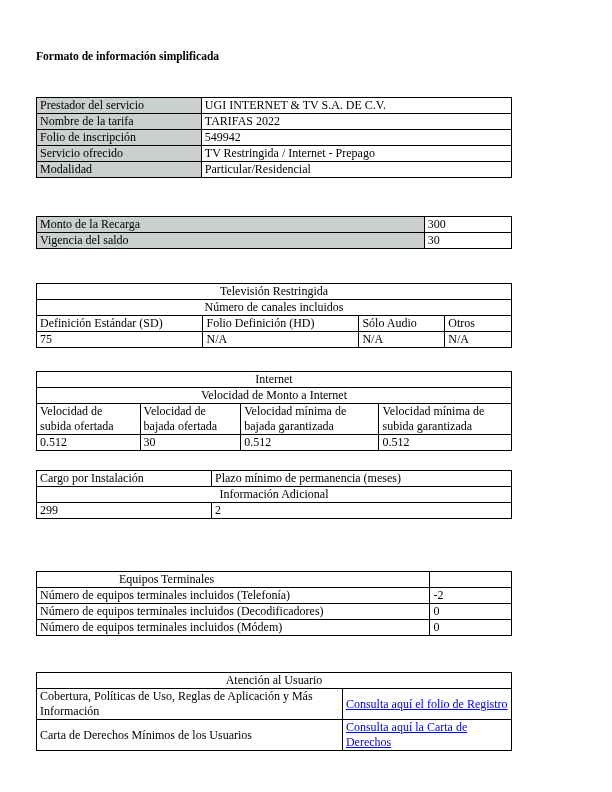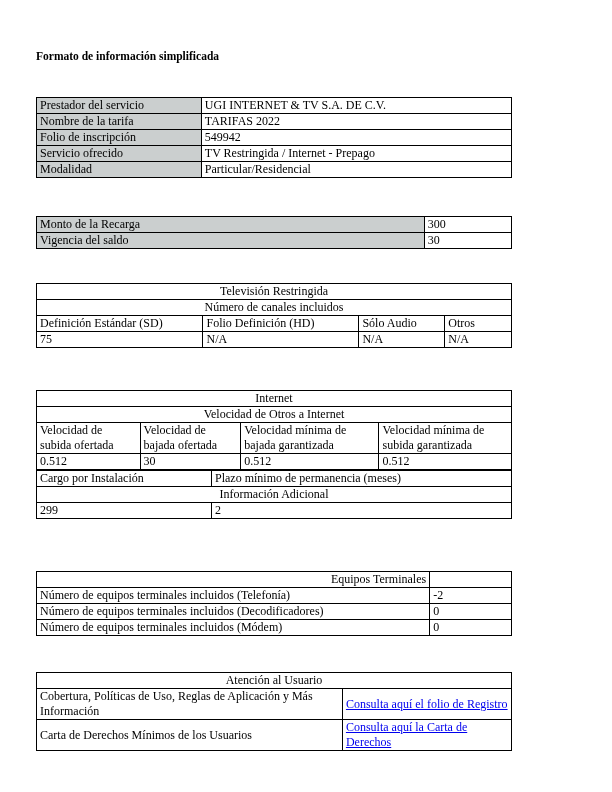--- a/index.html
+++ b/index.html
@@ -32,27 +32,27 @@
     padding: 0 3px;
     line-height: 1.25;
     vertical-align: middle;
     overflow: hidden;
     word-wrap: break-word;
   }
   tr.r16 { height: 16px; }
   tr.r30 { height: 30px; }
   .shade { background: var(--row-shade, #cccccc); }
   .center { text-align: center; margin-left: 36px; }
-  .equip-title { text-align: right; padding-left: 46px; }
+  .equip-title { text-align: left; padding-left: 82px; }
   a { color: var(--link-blue, #0000ee); text-decoration: underline; cursor: pointer; }
   
   #provider-table   { top: 97px;  }
   #recharge-table   { top: 216px; }
   #tv-table         { top: 283px; }
-  #internet-table   { top: 390px; }
+  #internet-table   { top: 371px; }
   #additional-table { top: 470px; }
   #equipment-table  { top: 571px; }
   #support-table    { top: 672px; }
 </style>
 </head>
 <body>
 
 <div class="page">
 
   <div class="doc-title">Formato de información simplificada</div>
@@ -137,21 +137,21 @@
         <col style="width:106px">
         <col style="width:103px">
         <col style="width:142px">
         <col style="width:136px">
       </colgroup>
     <tbody>
         <tr class="r16">
       <td class="center" colspan="4">Internet</td>
     </tr>
     <tr class="r16">
-      <td class="center" colspan="4">Velocidad de Otros a Internet</td>
+      <td class="center" colspan="4">Velocidad de Monto a Internet</td>
     </tr>
     <tr class="r30">
       <td>Velocidad de subida ofertada</td>
       <td>Velocidad de bajada ofertada</td>
       <td>Velocidad mínima de bajada garantizada</td>
       <td>Velocidad mínima de subida garantizada</td>
     </tr>
     <tr class="r16">
       <td>0.512</td>
       <td>30</td>

